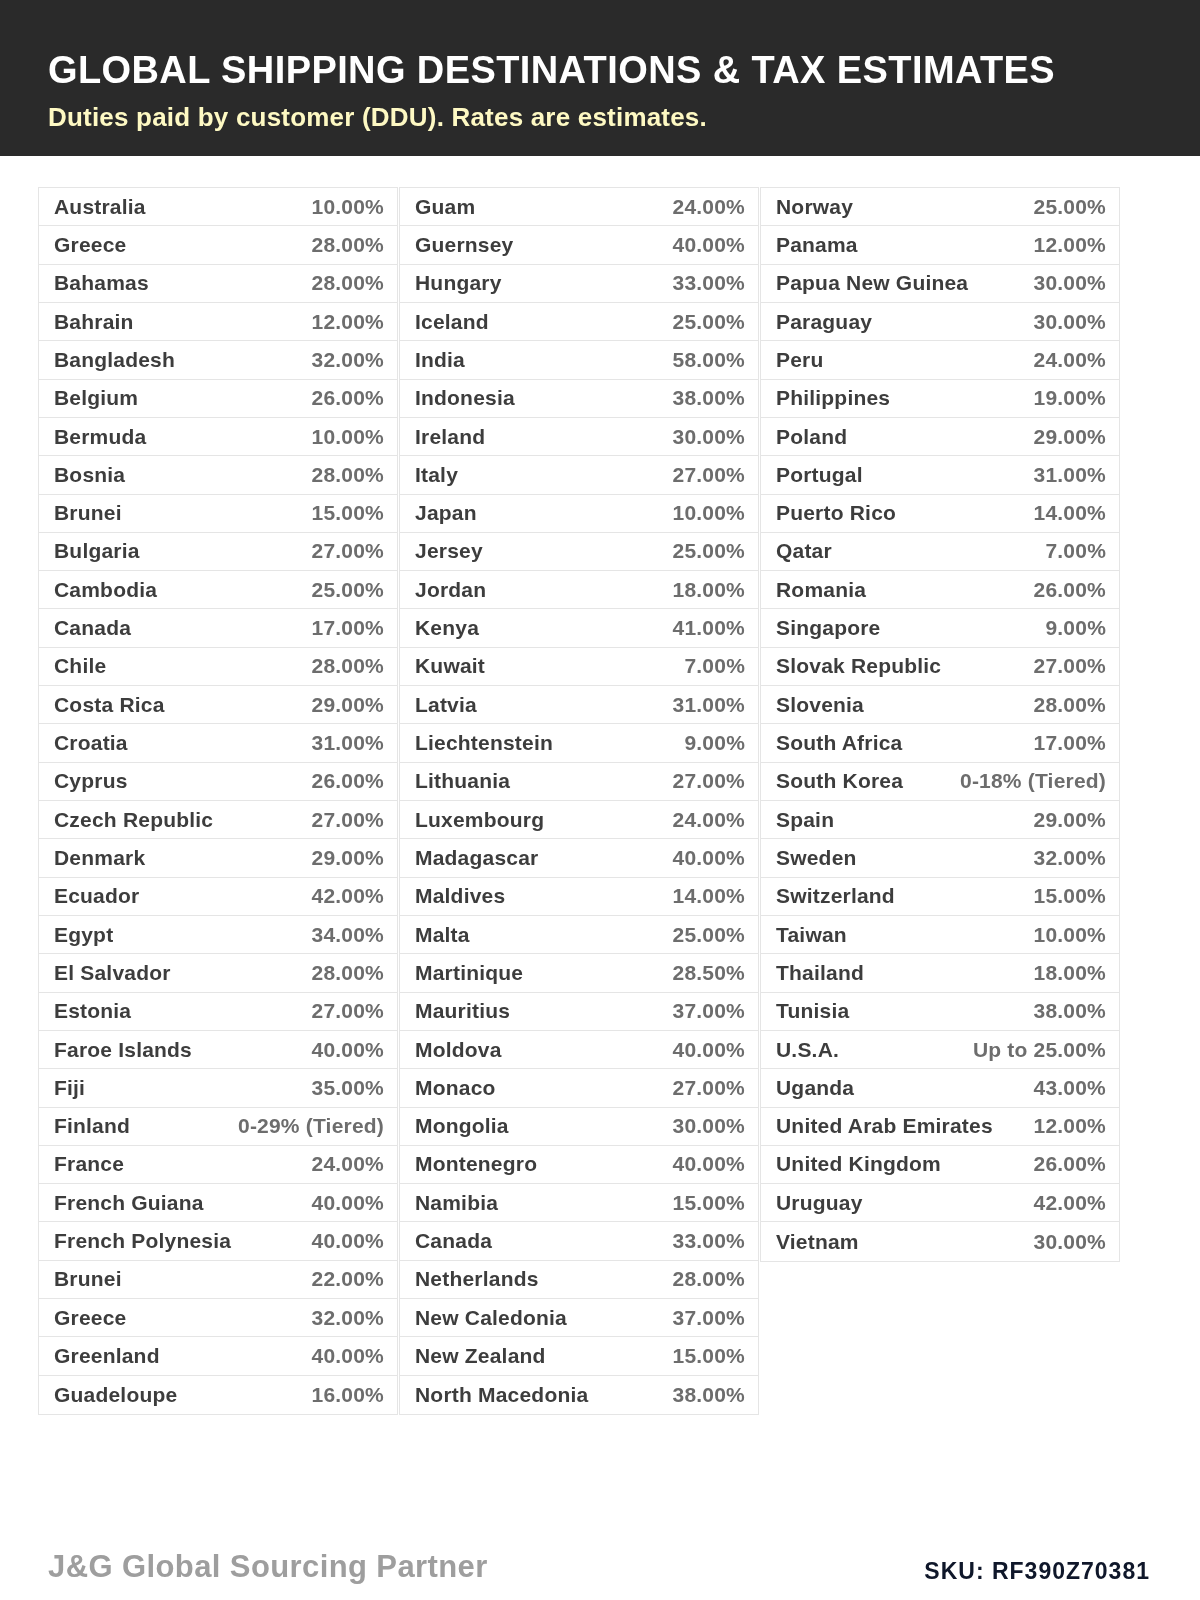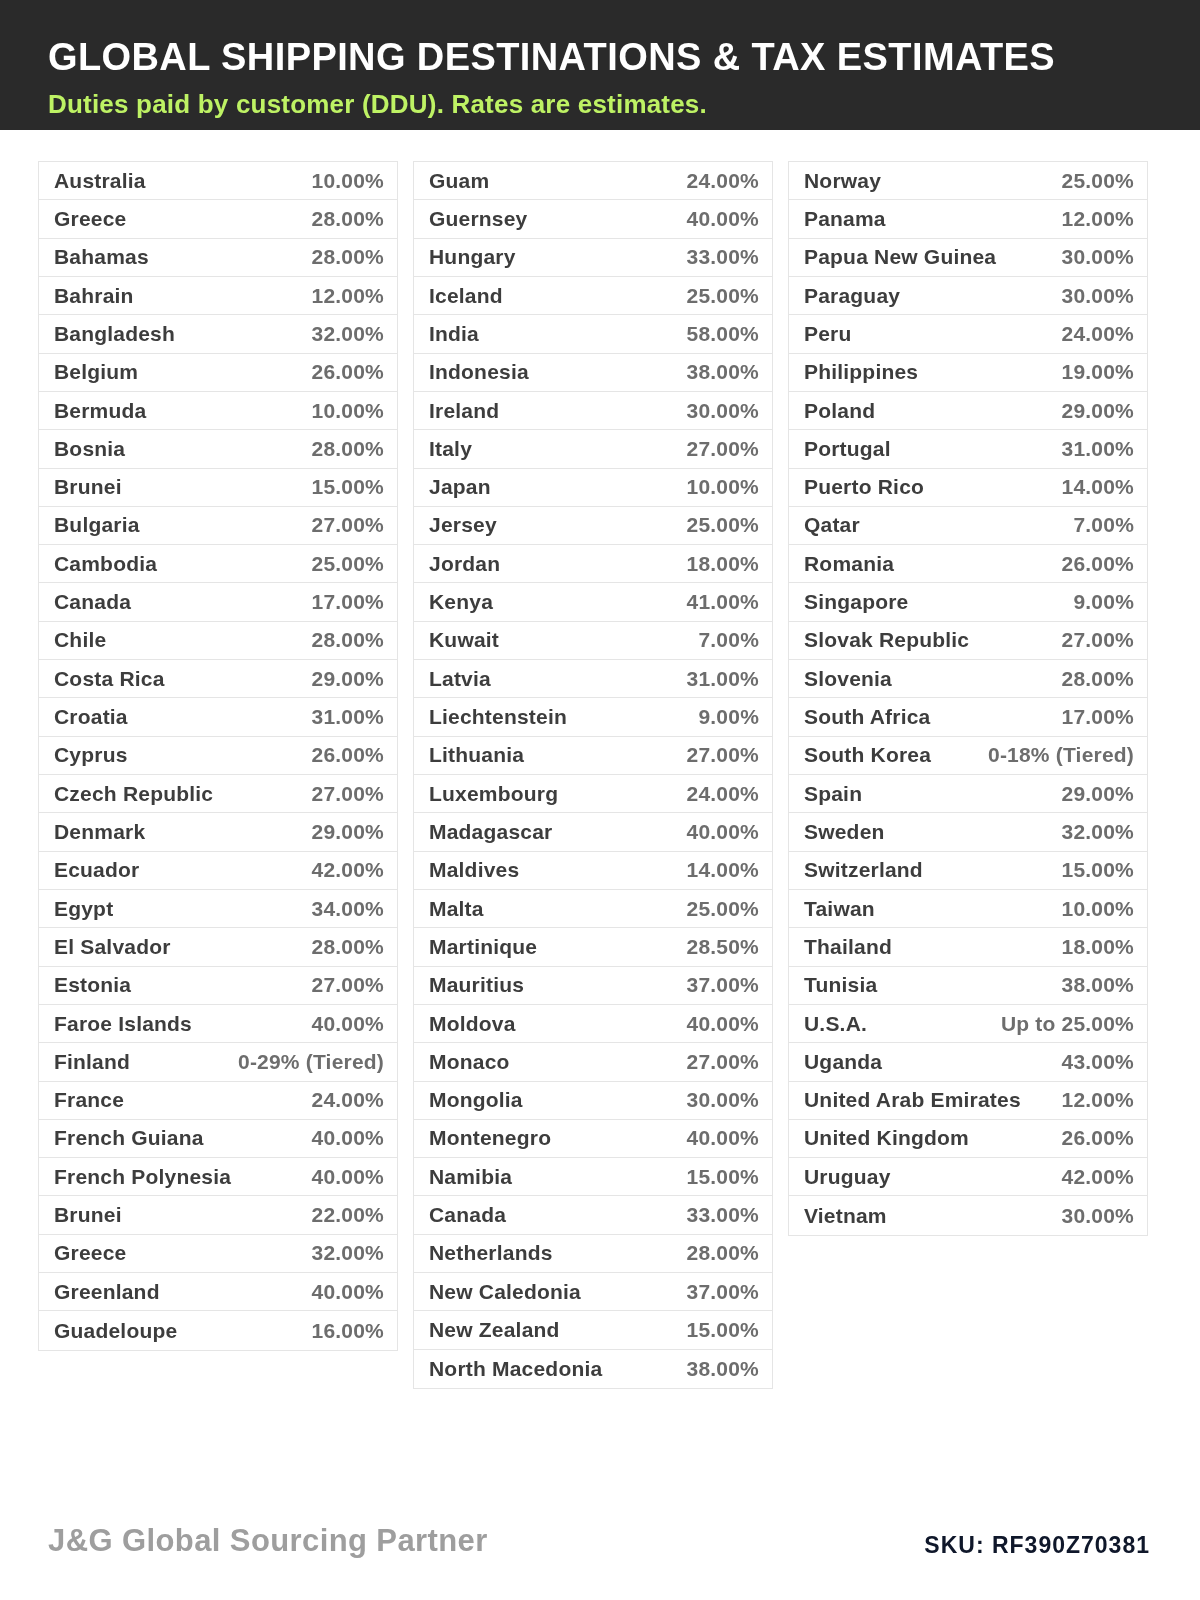--- a/index.html
+++ b/index.html
@@ -2,33 +2,33 @@
 <html><head>
 <meta charset="utf-8">
 <style>
   html,body{margin:0;padding:0;}
   body{
     width:1200px;height:1600px;background:#ffffff;
     font-family:"Liberation Sans", sans-serif;
     overflow:hidden;position:relative;
   }
   .header{
-    background:#2a2a2a;height:130px;box-sizing:border-box;
+    background:#2a2a2a;height:156px;box-sizing:border-box;
     padding:28px 48px 0 48px;display:flex;flex-direction:column;justify-content:center;
   }
   .title{
     color:#ffffff;font-size:38px;font-weight:bold;letter-spacing:0.4px;
     line-height:1.05;white-space:nowrap;
   }
   .subtitle{
-    color:#bef264;font-size:26px;font-weight:bold;margin-top:12px;
+    color:#fef9c3;font-size:26px;font-weight:bold;margin-top:12px;
     letter-spacing:0.2px;
   }
   .tables{
-    display:flex;gap:15px;align-items:flex-start;
+    display:flex;gap:1px;align-items:flex-start;
     padding:31px 40px 0 38px;box-sizing:border-box;
   }
   .col{
     width:358px;flex:0 0 358px;border:1px solid #e5e5e5;background:#ffffff;
   }
   .row{
     height:38.32px;box-sizing:border-box;display:flex;align-items:center;
     justify-content:space-between;padding:0 13px 0 15px;
     border-bottom:1px solid #e5e5e5;background:#ffffff;
   }
@@ -148,20 +148,24 @@
       </div>
       <div class="row">
         <span class="country">Estonia</span>
         <span class="rate">27.00%</span>
       </div>
       <div class="row">
         <span class="country">Faroe Islands</span>
         <span class="rate">40.00%</span>
       </div>
       <div class="row">
+        <span class="country">Fiji</span>
+        <span class="rate">35.00%</span>
+      </div>
+      <div class="row">
         <span class="country">Finland</span>
         <span class="rate">0-29% (Tiered)</span>
       </div>
       <div class="row">
         <span class="country">France</span>
         <span class="rate">24.00%</span>
       </div>
       <div class="row">
         <span class="country">French Guiana</span>
         <span class="rate">40.00%</span>

